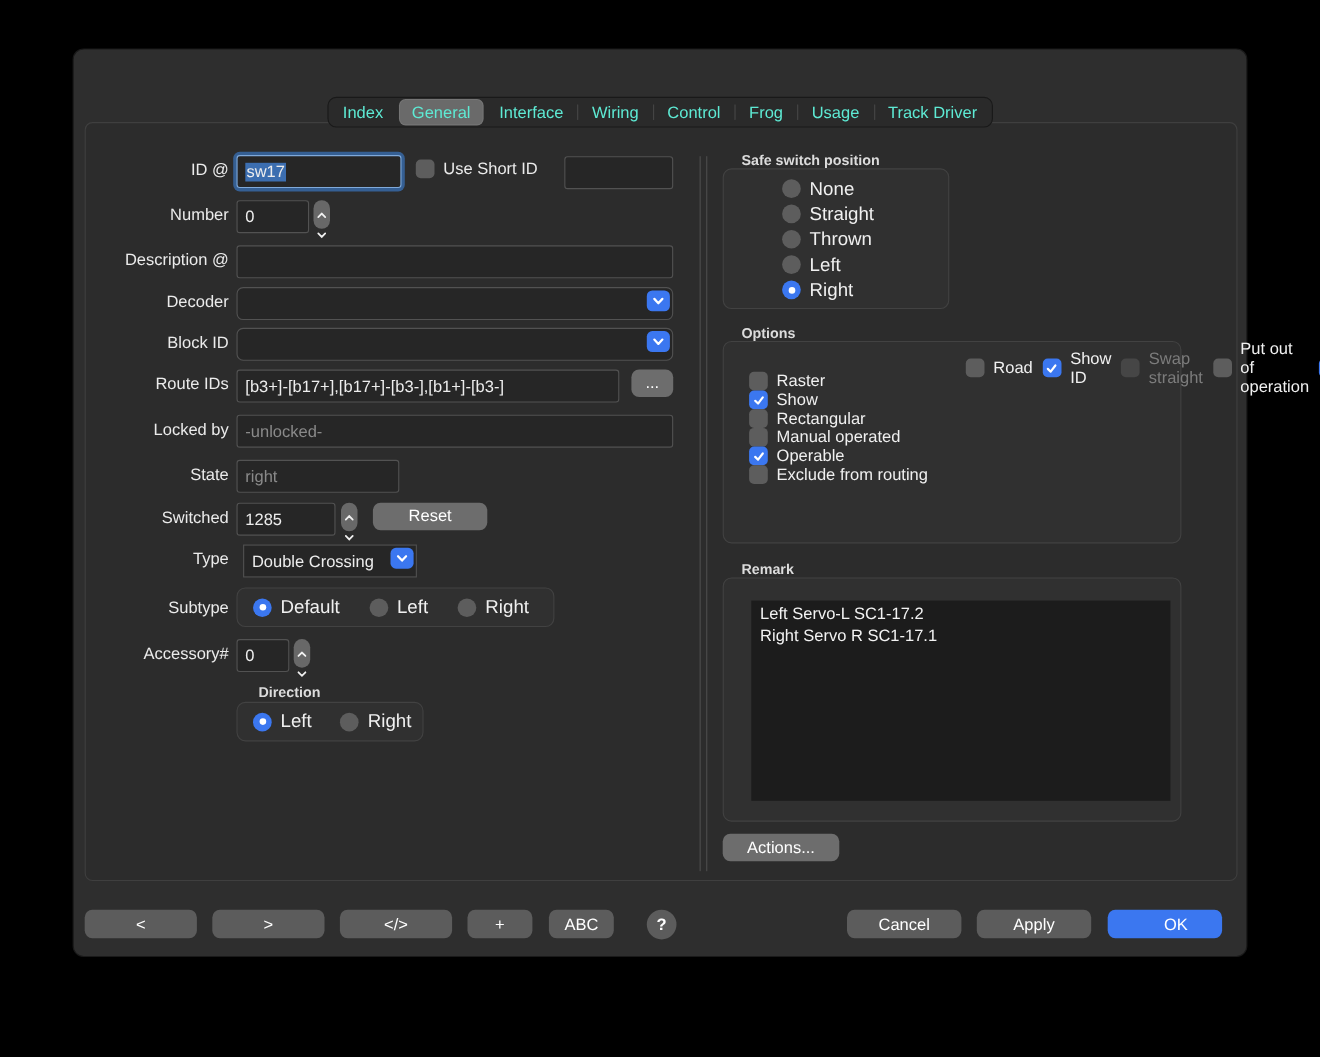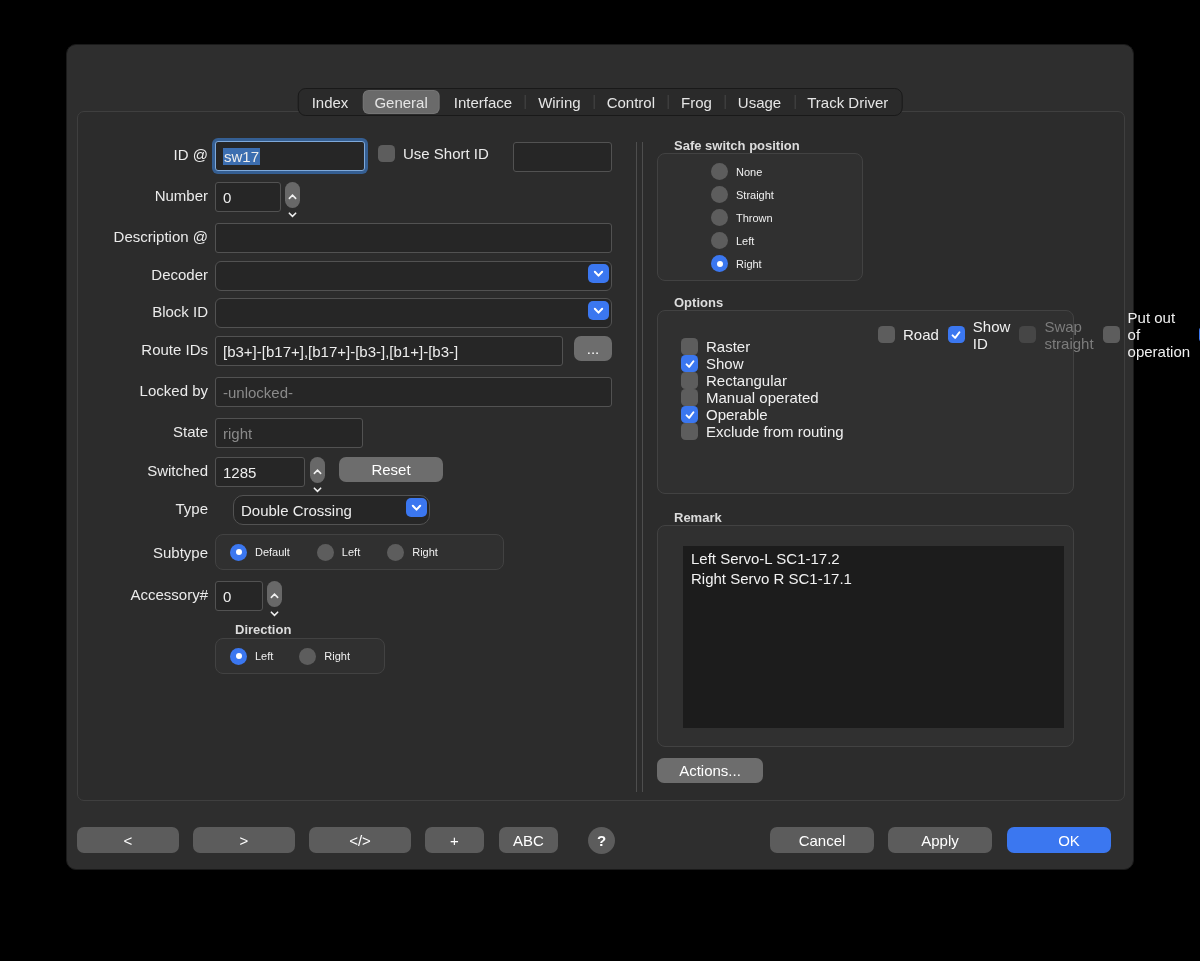--- a/index.html
+++ b/index.html
@@ -9,21 +9,21 @@
     --group-border:#424242; --remark-bg:#1c1c1c; --sel-bg:#3c6eb0;
   }
   *{margin:0;padding:0;box-sizing:border-box;}
   body{width:1200px;height:961px;background:var(--page-bg);font-family:"Liberation Sans",sans-serif;position:relative;overflow:hidden;}
   .window{position:absolute;left:66px;top:44px;width:1068px;height:826px;background:var(--win-bg);border-radius:10px;border:1px solid #1a1a1a;box-shadow:0 25px 70px rgba(0,0,0,.85);}
   .titlebar{position:absolute;left:0;top:0;right:0;height:38px;background:var(--titlebar-bg);border-radius:10px 10px 0 0;display:flex;align-items:center;justify-content:center;}
   .traffic{position:absolute;left:14px;top:12px;display:flex;gap:8px;}
   .light{width:13px;height:13px;border-radius:50%;}
   .title{font-size:15px;font-weight:bold;color:#d9d9d9;}
   .tabstrip{position:absolute;left:50%;transform:translateX(-50%);top:43px;height:28px;display:flex;align-items:stretch;background:#2a2a2a;border:1px solid #191919;border-radius:8px;z-index:3;}
-  .tab{display:flex;align-items:center;padding:0 13px;font-size:15px;color:#e5e5e5;position:relative;cursor:default;white-space:nowrap;text-align:center;}
+  .tab{display:flex;align-items:center;padding:0 13px;font-size:15px;color:#5eead4;position:relative;cursor:default;white-space:nowrap;text-align:center;}
   .tab.sel{background:#6a6a6a;border-radius:6px;margin:1px;padding:0 12px;box-shadow:inset 0 0 0 1px rgba(255,255,255,.08);}
   .tab.with-sep::before{content:"";position:absolute;left:0;top:6px;bottom:6px;width:1px;background:#474747;}
   .content{position:absolute;left:10px;top:66px;width:1048px;height:690px;background:var(--panel-bg);border:1px solid var(--panel-border);border-radius:7px;}
   .flabel{position:absolute;left:0;width:130px;text-align:right;font-size:15px;color:var(--text);height:25px;line-height:25px;}
   .field{position:absolute;height:25px;background:var(--field-bg);border:1px solid var(--field-border);border-radius:3px;color:#ededed;font-size:15px;padding:14px 7px;display:flex;align-items:center;overflow:hidden;white-space:nowrap;}
   .field .dim{color:var(--dim-text);}
   .field.focused{border:1px solid #7fa9da;box-shadow:0 0 0 3px rgba(54,101,158,.9);}
   .sel-text{background:var(--sel-bg);padding:0 1px;}
   .combo-btn{position:absolute;right:2px;top:2px;width:21px;height:19px;background:var(--accent);border-radius:5px;display:flex;align-items:center;justify-content:center;}
   .stepper{position:absolute;width:15px;height:26px;background:#686868;border-radius:8px;display:flex;flex-direction:column;align-items:center;justify-content:space-between;padding:4px 0;}
@@ -32,21 +32,21 @@
   .groupbox{position:absolute;border:1px solid var(--group-border);border-radius:8px;background:rgba(255,255,255,.018);}
   .grouplabel{position:absolute;font-size:13px;font-weight:bold;color:#dcdcdc;}
   .cb{width:17px;height:17px;border-radius:4.5px;background:#5d5d5d;display:inline-flex;align-items:center;justify-content:center;flex:0 0 auto;}
   .cb.checked{background:var(--accent);}
   .cb.disabled{background:#464646;}
   .radio{width:17px;height:17px;border-radius:50%;background:#5d5d5d;display:inline-flex;align-items:center;justify-content:center;flex:0 0 auto;}
   .radio.sel{background:var(--accent);}
   .radio.sel::after{content:"";width:6px;height:6px;border-radius:50%;background:#fff;}
   .optrow{display:flex;align-items:center;gap:8px;font-size:15px;color:#f0f0f0;height:17px;}
   .optrow.disabled span.lbl{color:#7c7c7c;}
-  .radiorow{display:flex;align-items:center;gap:8px;font-size:11px;color:#f0f0f0;height:17px;}
+  .radiorow{display:flex;align-items:center;gap:8px;font-size:17px;color:#f0f0f0;height:17px;}
   .hgroup{display:flex;align-items:center;}
   .remarkbox{position:absolute;background:var(--remark-bg);color:#f2f2f2;font-size:15px;line-height:1.35;padding:3px 8px;white-space:pre-line;overflow:hidden;}
   .divider{position:absolute;width:7px;border-left:1px solid #4e4e4e;border-right:1px solid #4e4e4e;}
   .footer-btn{position:absolute;height:26px;background:var(--btn-footer);border-radius:7px;color:#fff;font-size:15px;display:flex;align-items:center;justify-content:center;top:782px;}
   .footer-btn.ok{background:var(--accent);padding-left:20px;}
   .help{position:absolute;width:27px;height:27px;border-radius:50%;background:#5c5c5c;color:#fff;font-size:15px;font-weight:bold;display:flex;align-items:center;justify-content:center;top:782px;}
 </style>
 </head>
 <body>
 
@@ -137,21 +137,21 @@
             <path d="M1.5 4.5 L5 1 L8.5 4.5" stroke="#f0f0f0" stroke-width="1.8" fill="none" stroke-linecap="round"></path>
           </svg></span>
         <span class="mid"></span>
         <span><svg viewBox="0 0 10 6" width="9" height="6">
             <path d="M1.5 1 L5 4.5 L8.5 1" stroke="#f0f0f0" stroke-width="1.8" fill="none" stroke-linecap="round"></path>
           </svg></span>
       </div>
     <div class="btn" style="left:261px;top:345px;width:104px">Reset</div>
 
     <div class="flabel" style="top:384px">Type</div>
-    <div class="field" style="left:155px;top:383px;width:197px;border-radius:10px">
+    <div class="field" style="left:143px;top:383px;width:158px;border-radius:0">
       <span>Double Crossing</span>
       <span class="combo-btn">
           <svg viewBox="0 0 12 8" width="11" height="8">
             <path d="M2 1.5 L6 5.8 L10 1.5" stroke="#fff" stroke-width="2.2" fill="none" stroke-linecap="round" stroke-linejoin="round"></path>
           </svg>
         </span>
     </div>
 
     <div class="flabel" style="top:428px">Subtype</div>
     <div class="groupbox hgroup" style="left:137px;top:422px;width:289px;height:36px;gap:27px;padding-left:14px" id="subtype-group">

